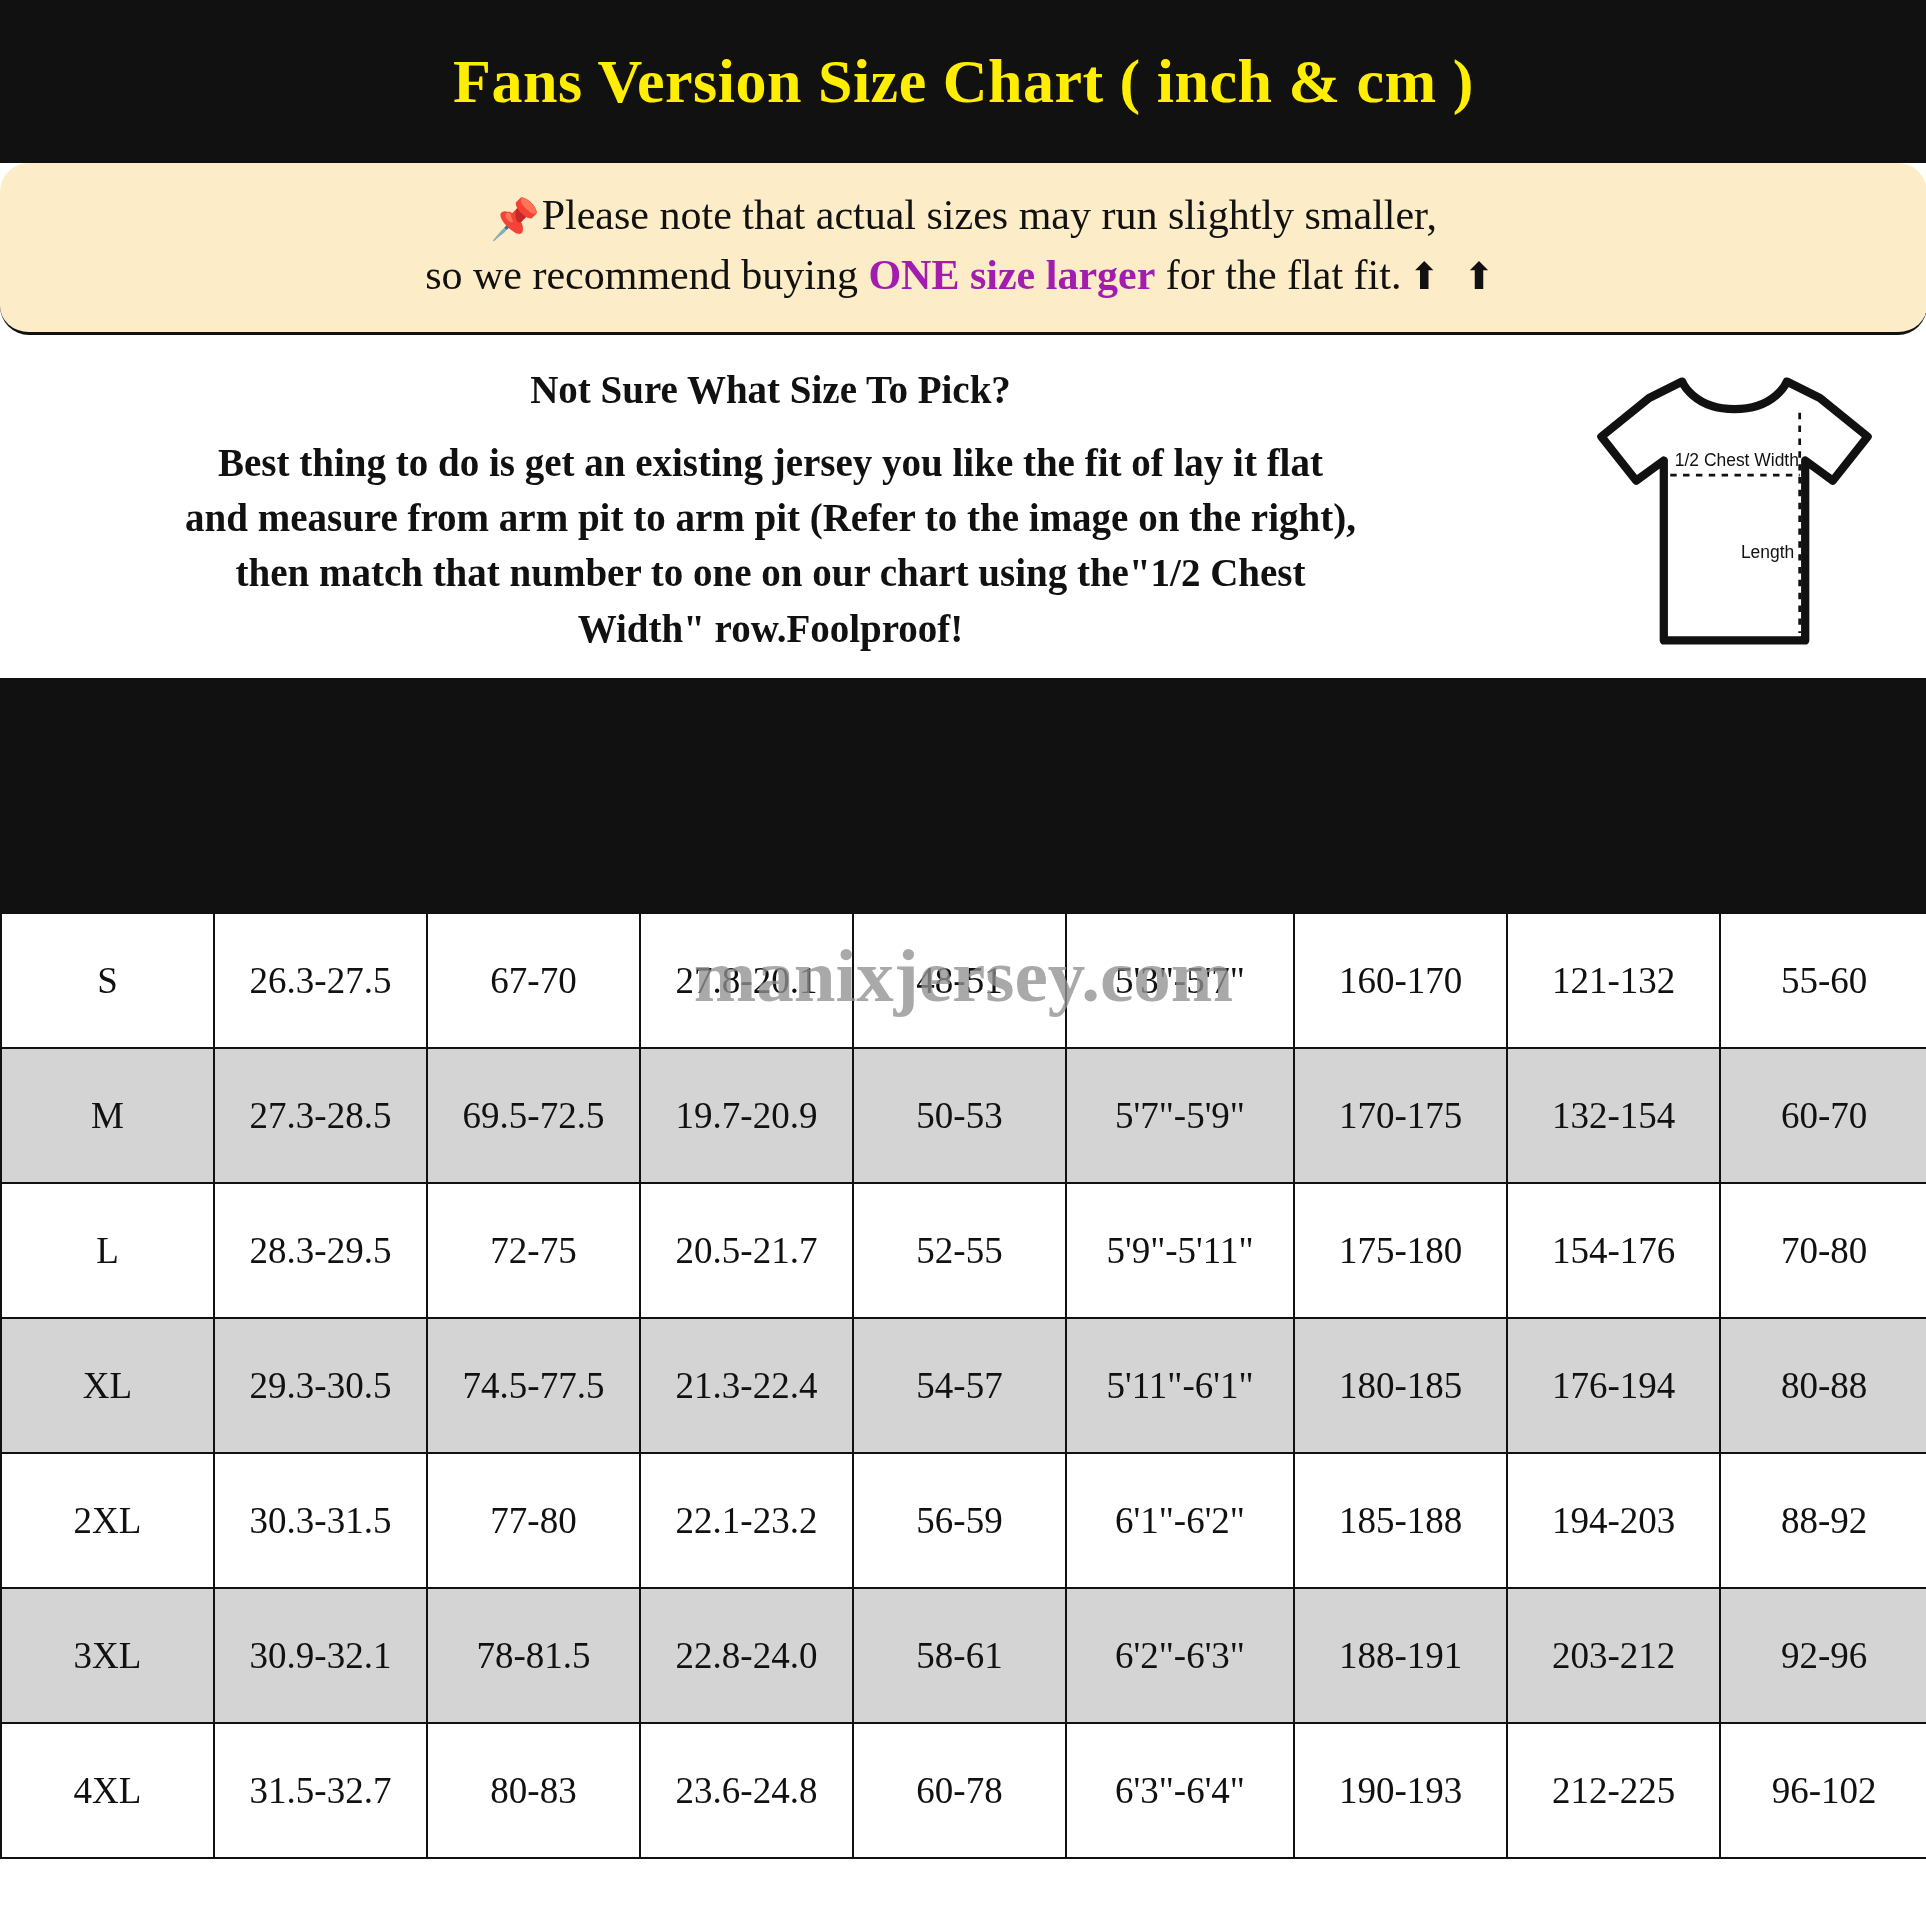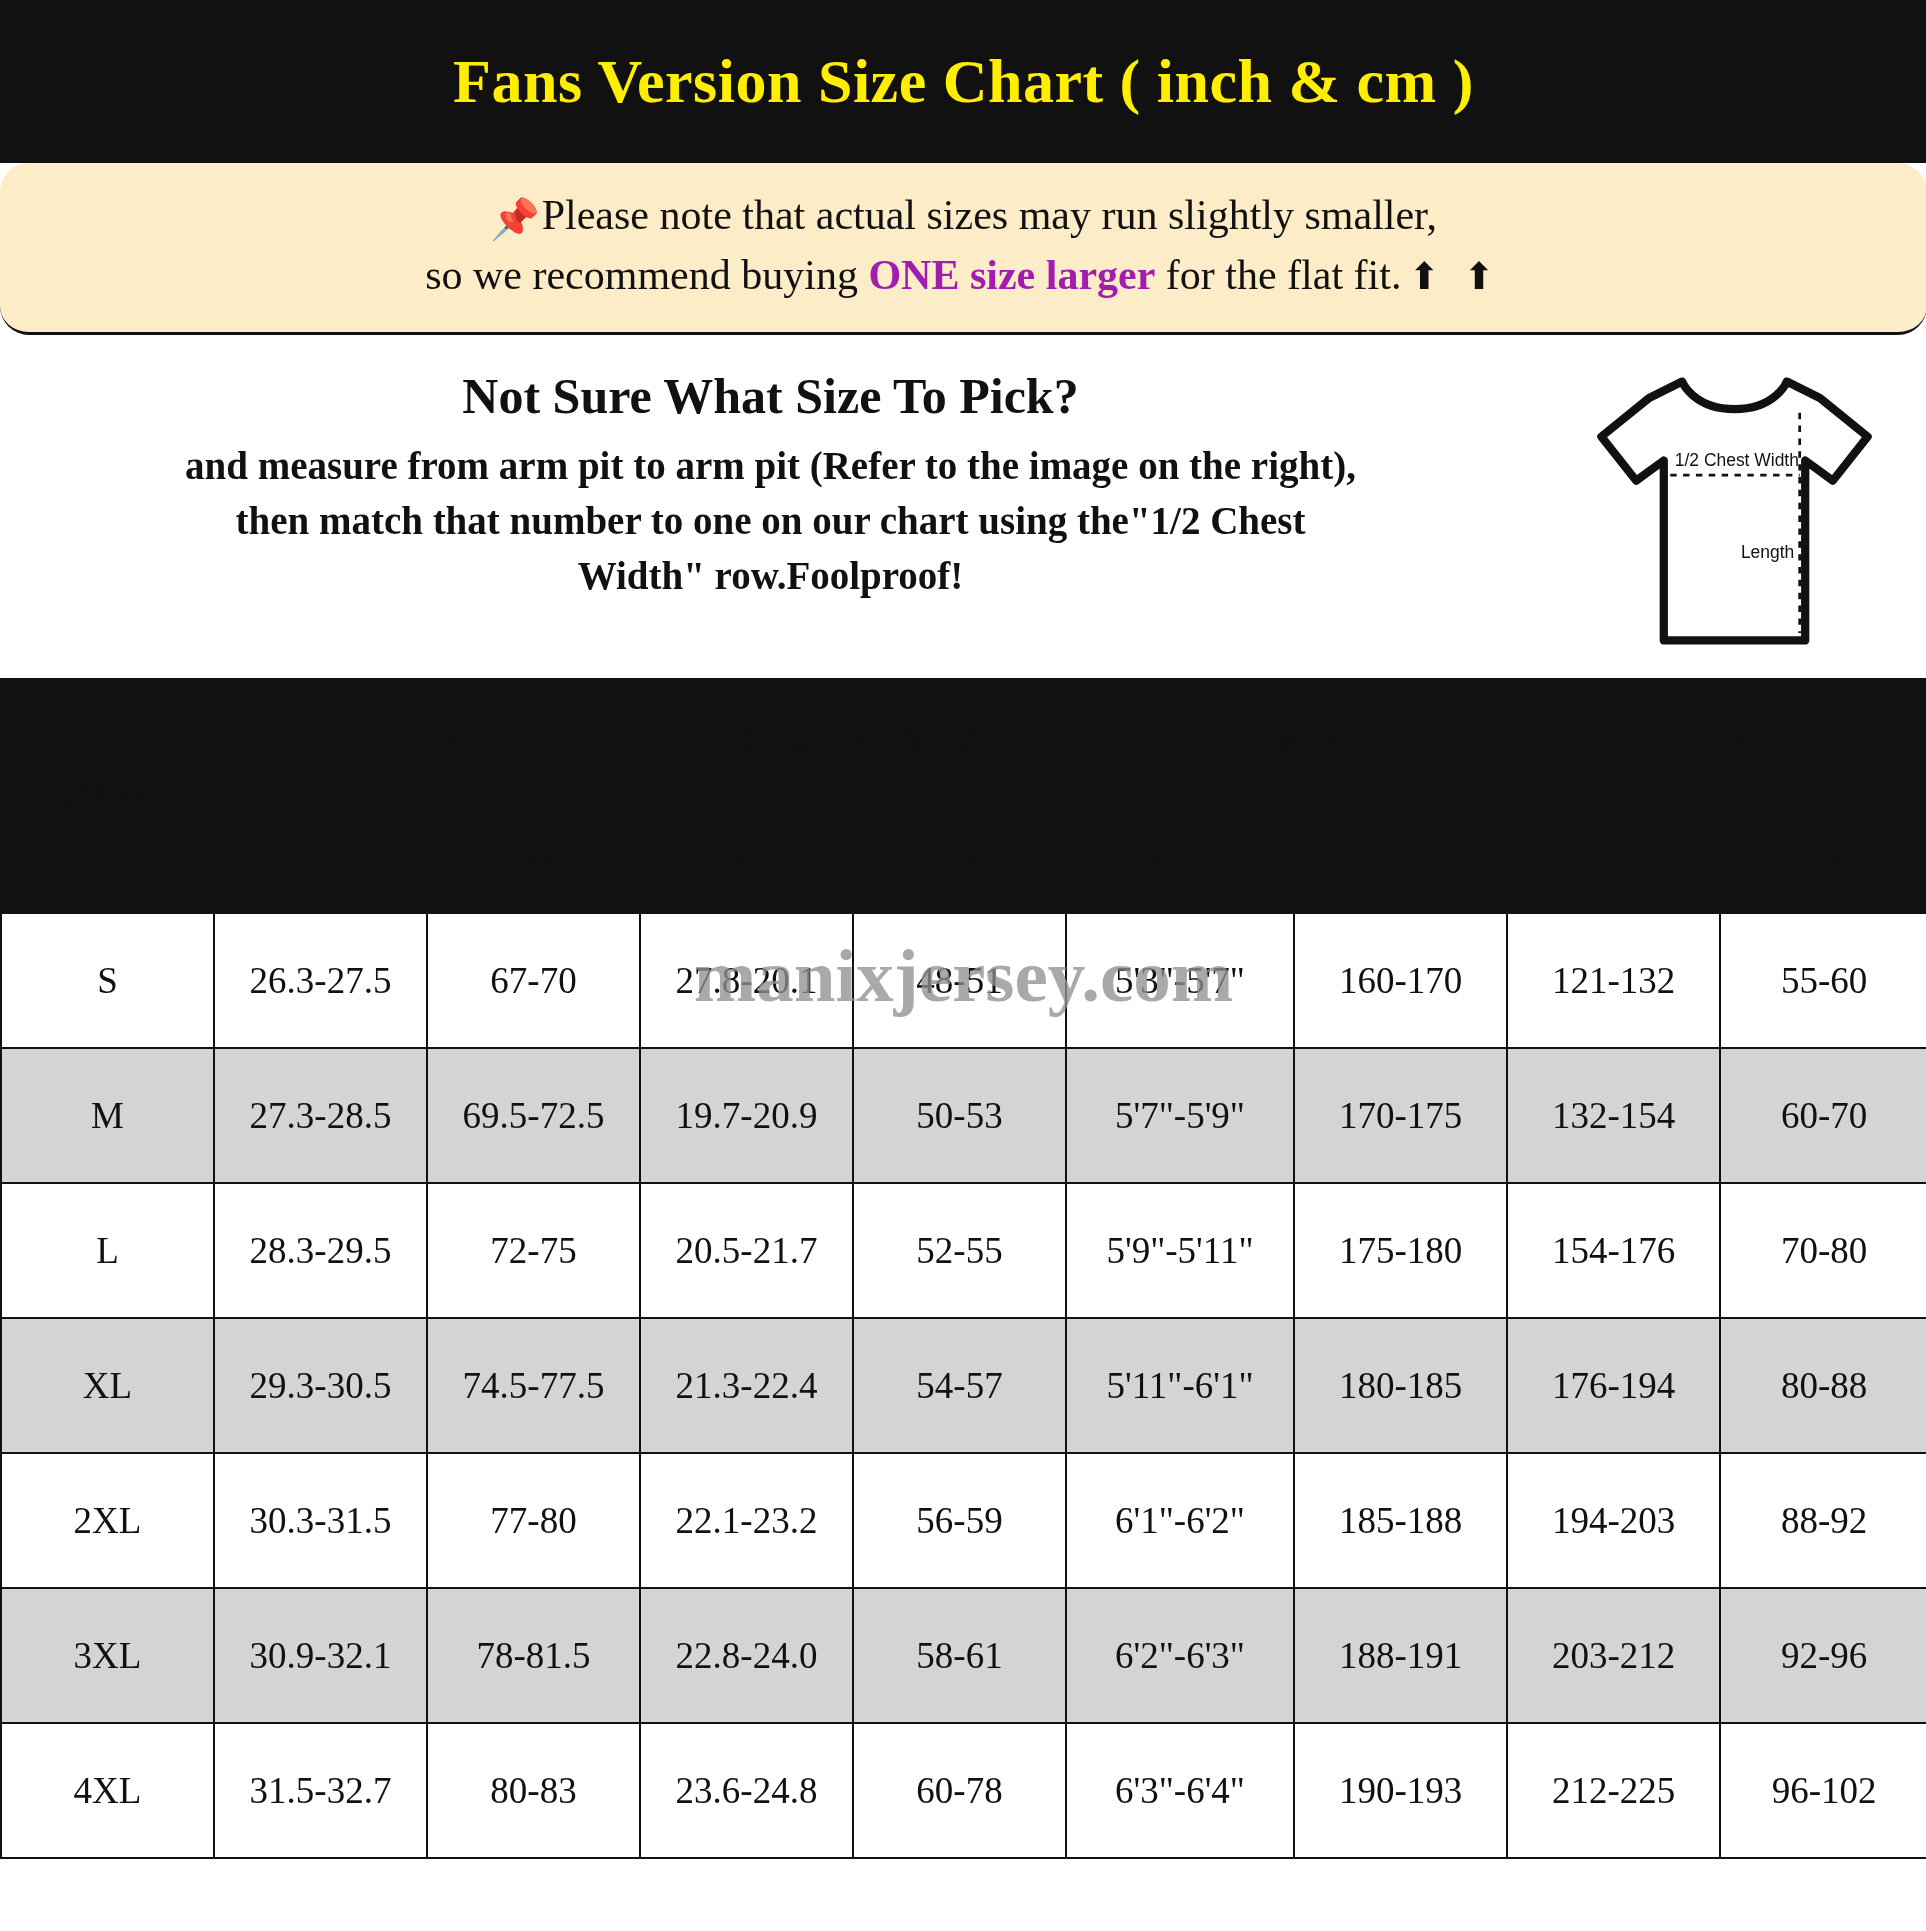--- a/index.html
+++ b/index.html
@@ -77,25 +77,25 @@
     border-bottom: 4.6px solid #111111;
     min-height: 347px;
     box-sizing: border-box;
   }
   .advice-text {
     flex: 1 1 auto;
     text-align: center;
     padding: 14.7px 9.2px 0 9.2px;
   }
   .advice-head {
-    font-size: 50px;
+    font-size: 39px;
     font-weight: bold;
     color: #111111;
     font-family: "Liberation Serif", serif;
-    margin-bottom: 13px;
+    margin-bottom: 23px;
   }
   .advice-body {
     font-size: 39px;
     font-weight: bold;
     color: #111111;
     line-height: 1.42;
     font-family: "Liberation Serif", serif;
   }
   .advice-figure {
     flex: 0 0 386px;
@@ -195,20 +195,21 @@
       <span class="pin-icon">📌</span><span>Please note that actual sizes may run slightly smaller,</span>
     </div>
     <div class="note-line">
       <span>so we recommend buying </span><span class="emph-red">ONE size larger</span><span> for the flat fit.</span><span class="arrows">⬆ ⬆</span>
     </div>
   </div>
 
   <div class="advice">
     <div class="advice-text">
       <div class="advice-head">Not Sure What Size To Pick?</div>
+      <div class="advice-body">Best thing to do is get an existing jersey you like the fit of lay it flat</div>
       <div class="advice-body">and measure from arm pit to arm pit (Refer to the image on the right),</div>
       <div class="advice-body">then match that number to one on our chart using the"1/2 Chest</div>
       <div class="advice-body">Width" row.Foolproof!</div>
     </div>
     <div class="advice-figure">
       <svg width="303" height="303" viewBox="0 0 330 330">
         <path d="M108 18 L72 36 L20 78 L58 126 L88 104 L88 300 L242 300 L242 104 L272 126 L310 78 L258 36 L222 18
                  C222 18 210 48 165 48 C120 48 108 18 108 18 Z" fill="#ffffff" stroke="#111111" stroke-width="9" stroke-linejoin="round"></path>
 
         <line x1="95" y1="120" x2="236" y2="120" stroke="#111111" stroke-width="3" stroke-dasharray="7,7"></line>

